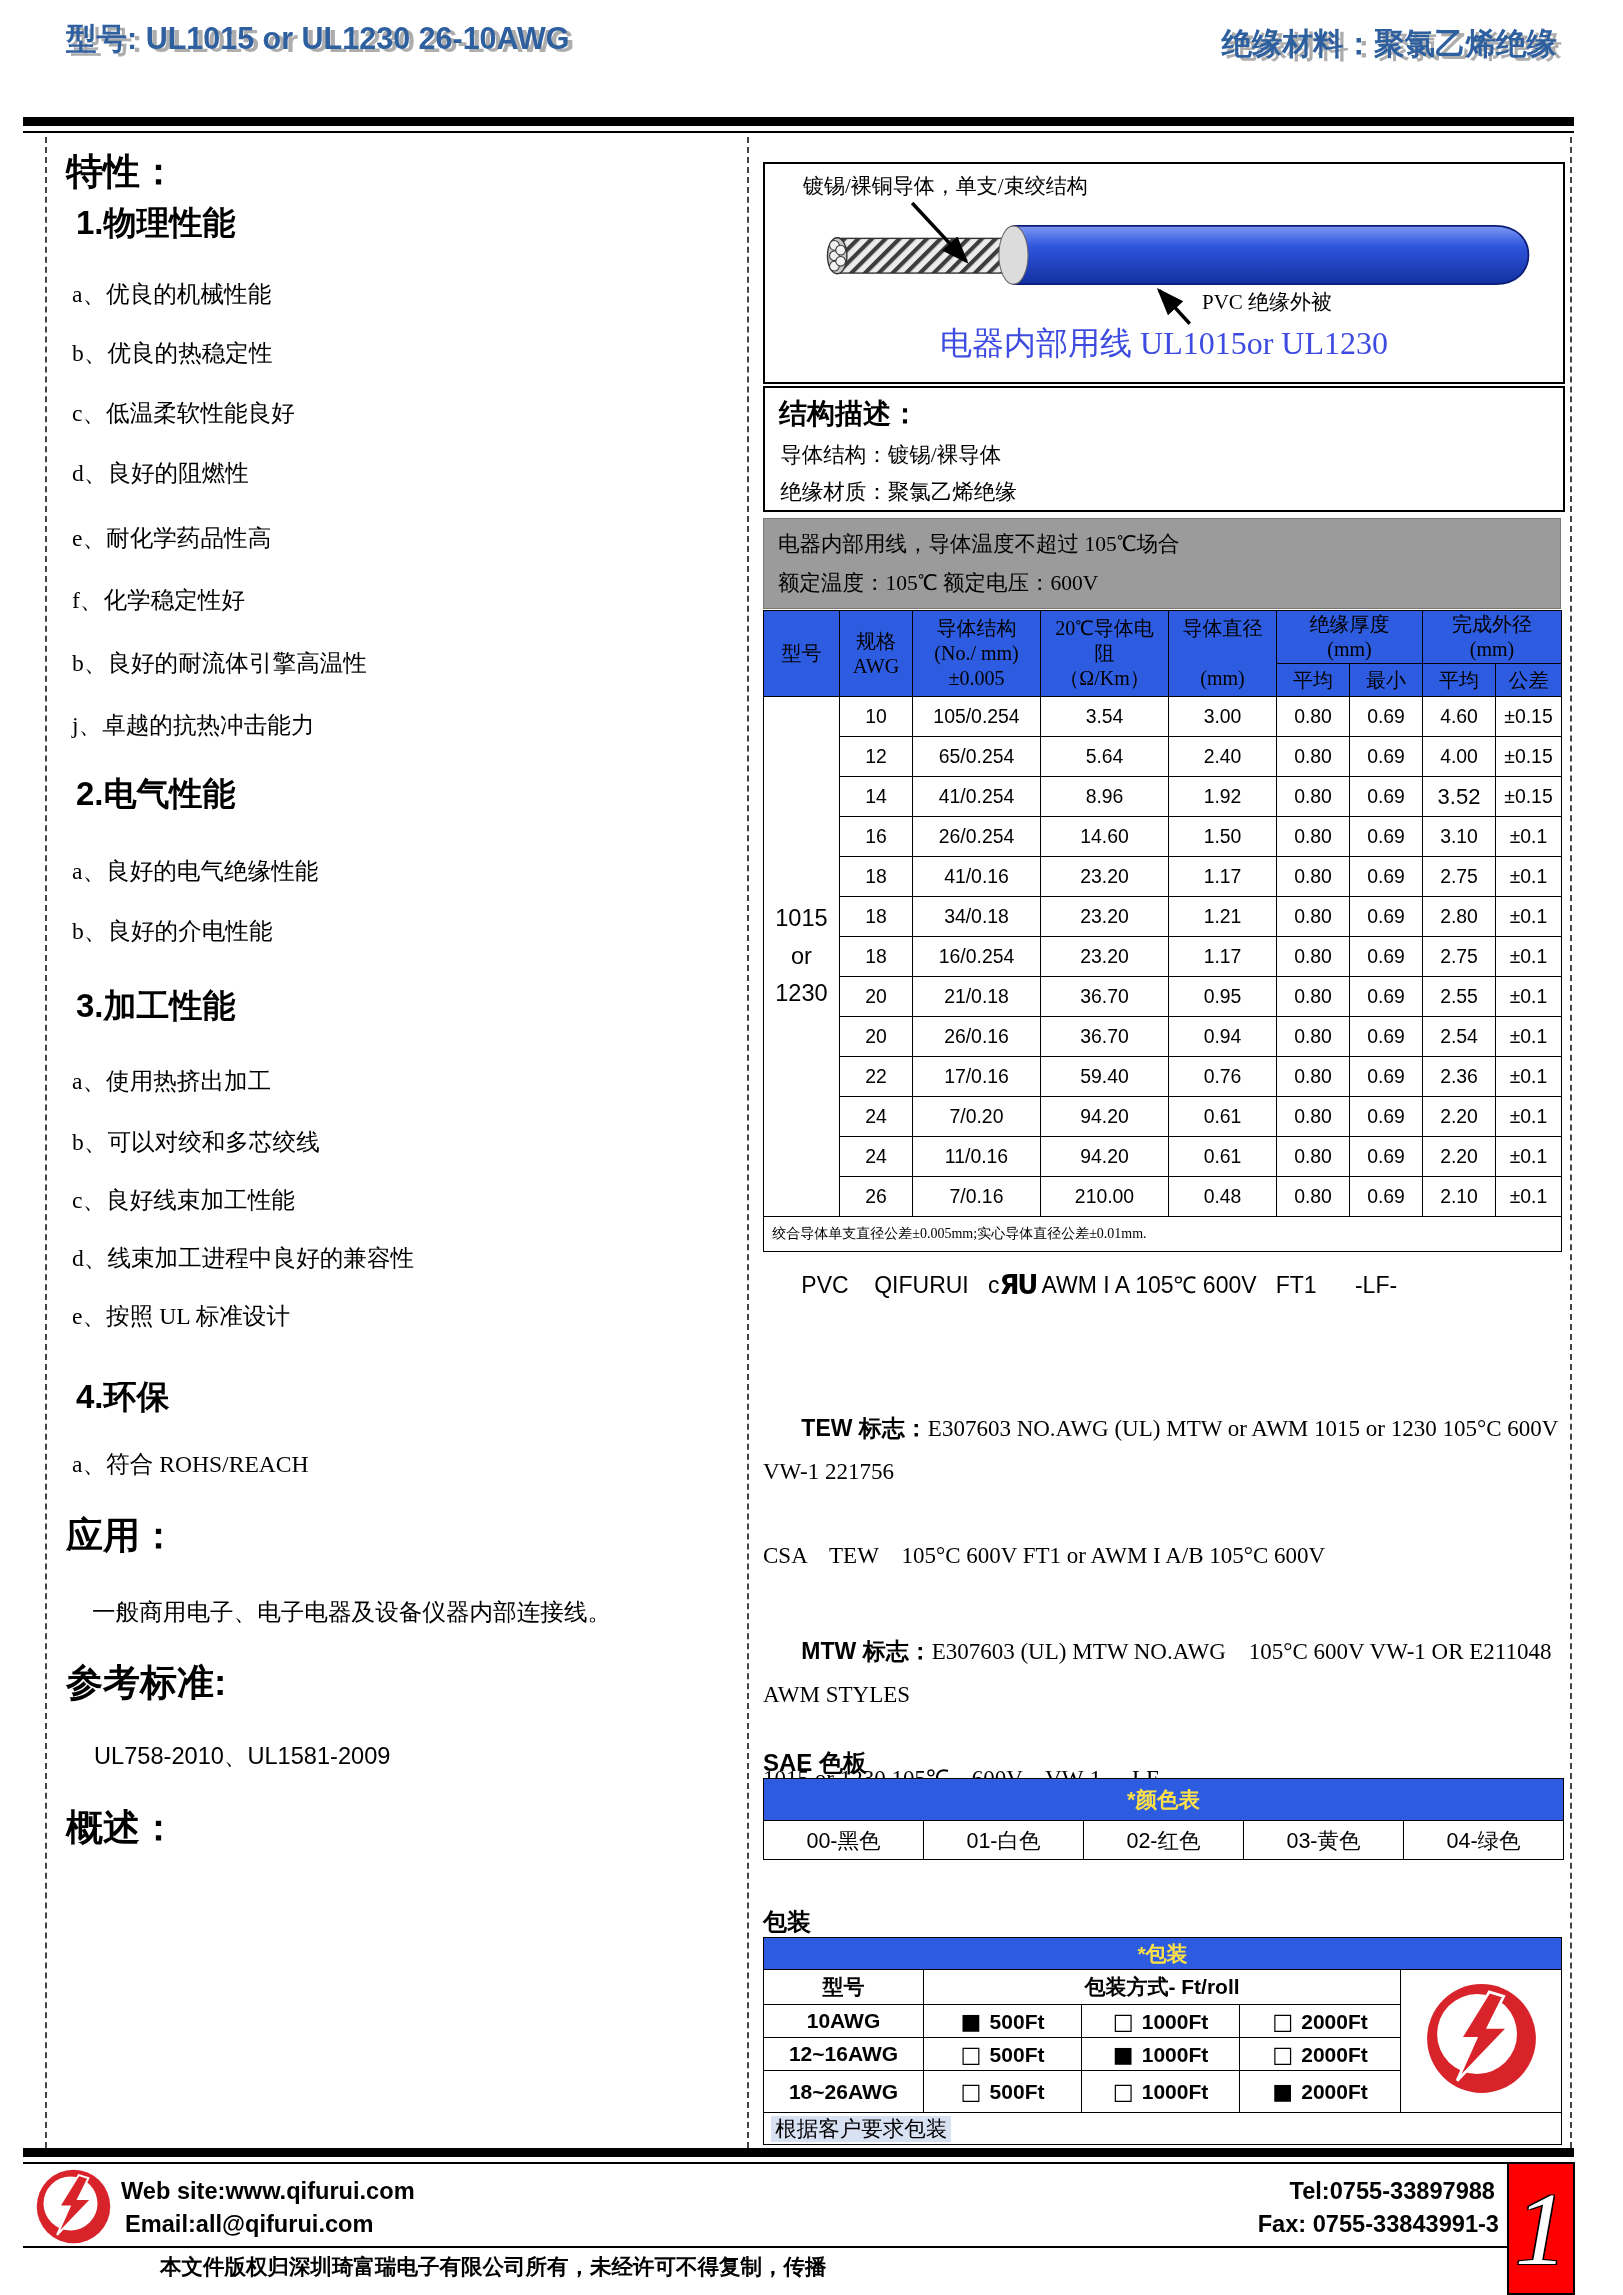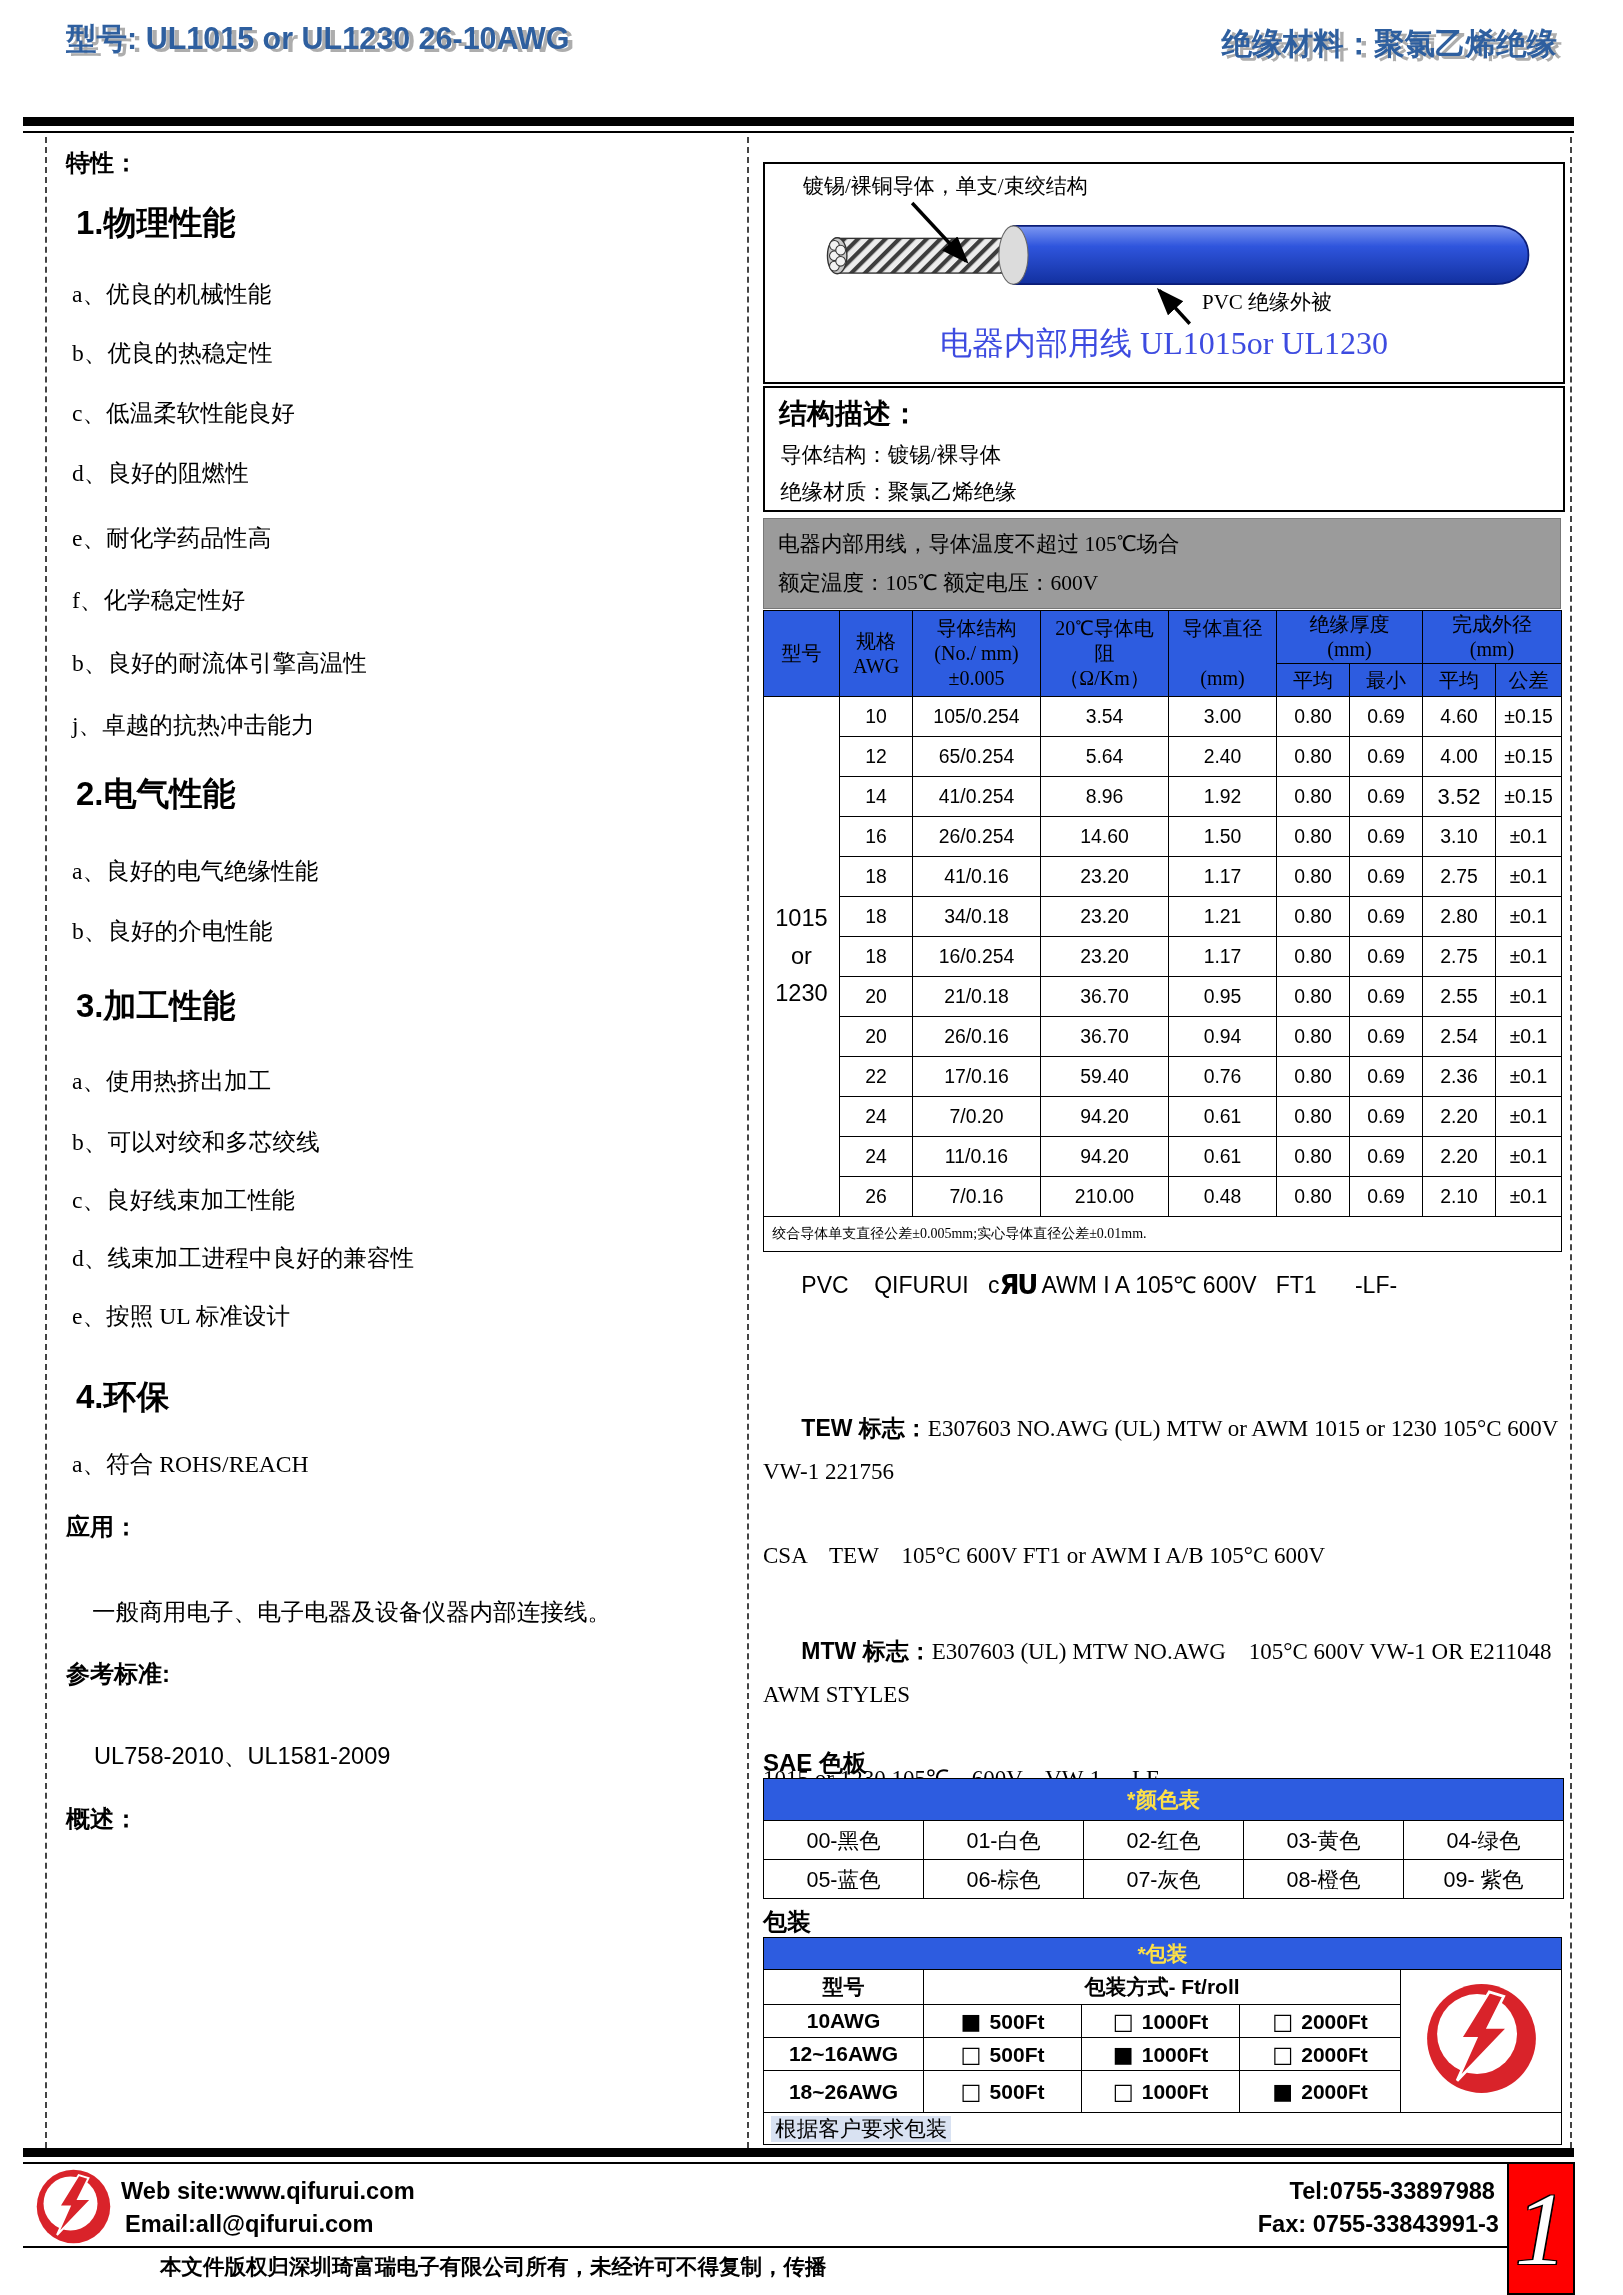--- a/index.html
+++ b/index.html
@@ -14,21 +14,21 @@
              font-family:"Liberation Sans",sans-serif;}
   #hdr-left{left:66px;top:19.4px;}
   #hdr-right{right:66px;top:23.6px;}
   .hdr-bar{left:23px;width:1551px;height:9px;background:#000;top:117px;}
   .hdr-line{left:23px;width:1551px;height:2.1px;background:#000;top:131px;}
 
   
   .vdash{top:137px;height:2011px;width:0;border-left:2.1px dashed #444;}
 
   
-  .main-h{font-family:Liberation Sans, sans-serif;font-weight:bold;font-size:24px;left:66px;}
+  .main-h{font-family:Liberation Sans, sans-serif;font-weight:bold;font-size:37px;left:66px;}
   .sec-h{font-family:"Liberation Sans",sans-serif;font-weight:bold;font-size:33px;left:76px;}
   .feat-item{font-family:"Liberation Serif",serif;font-size:23.6px;left:72px;}
 
   
   .box{border:2.1px solid #000;background:#fff;}
   #wire-box{left:763px;top:162px;width:798px;height:218px;}
   .wire-label{font-family:"Liberation Serif",serif;font-size:21px;color:#000;}
   #wire-caption{left:0;right:0;top:158px;text-align:center;font-family:"Liberation Serif",serif;
                 font-size:32px;color:#3d4be0;}
   #struct-box{left:763px;top:386px;width:798px;height:122px;}
@@ -386,27 +386,20 @@
           <tr style="height:42px">
         <td colspan="5" class="blue-title">*颜色表</td>
       </tr>
       <tr style="height:39px">
         <td>00-黑色</td>
         <td>01-白色</td>
         <td>02-红色</td>
         <td>03-黄色</td>
         <td>04-绿色</td>
       </tr>
-      <tr style="height:39px">
-        <td>05-蓝色</td>
-        <td>06-棕色</td>
-        <td>07-灰色</td>
-        <td>08-橙色</td>
-        <td>09- 紫色</td>
-      </tr>
     </tbody>
       </table>
   </div>
 
   <div class="abs tbl-label" style="top:1906px">包装</div>
   <div class="abs" id="pack-table">
     <table>
       <colgroup>
           <col style="width:160px">
           <col style="width:158px">

